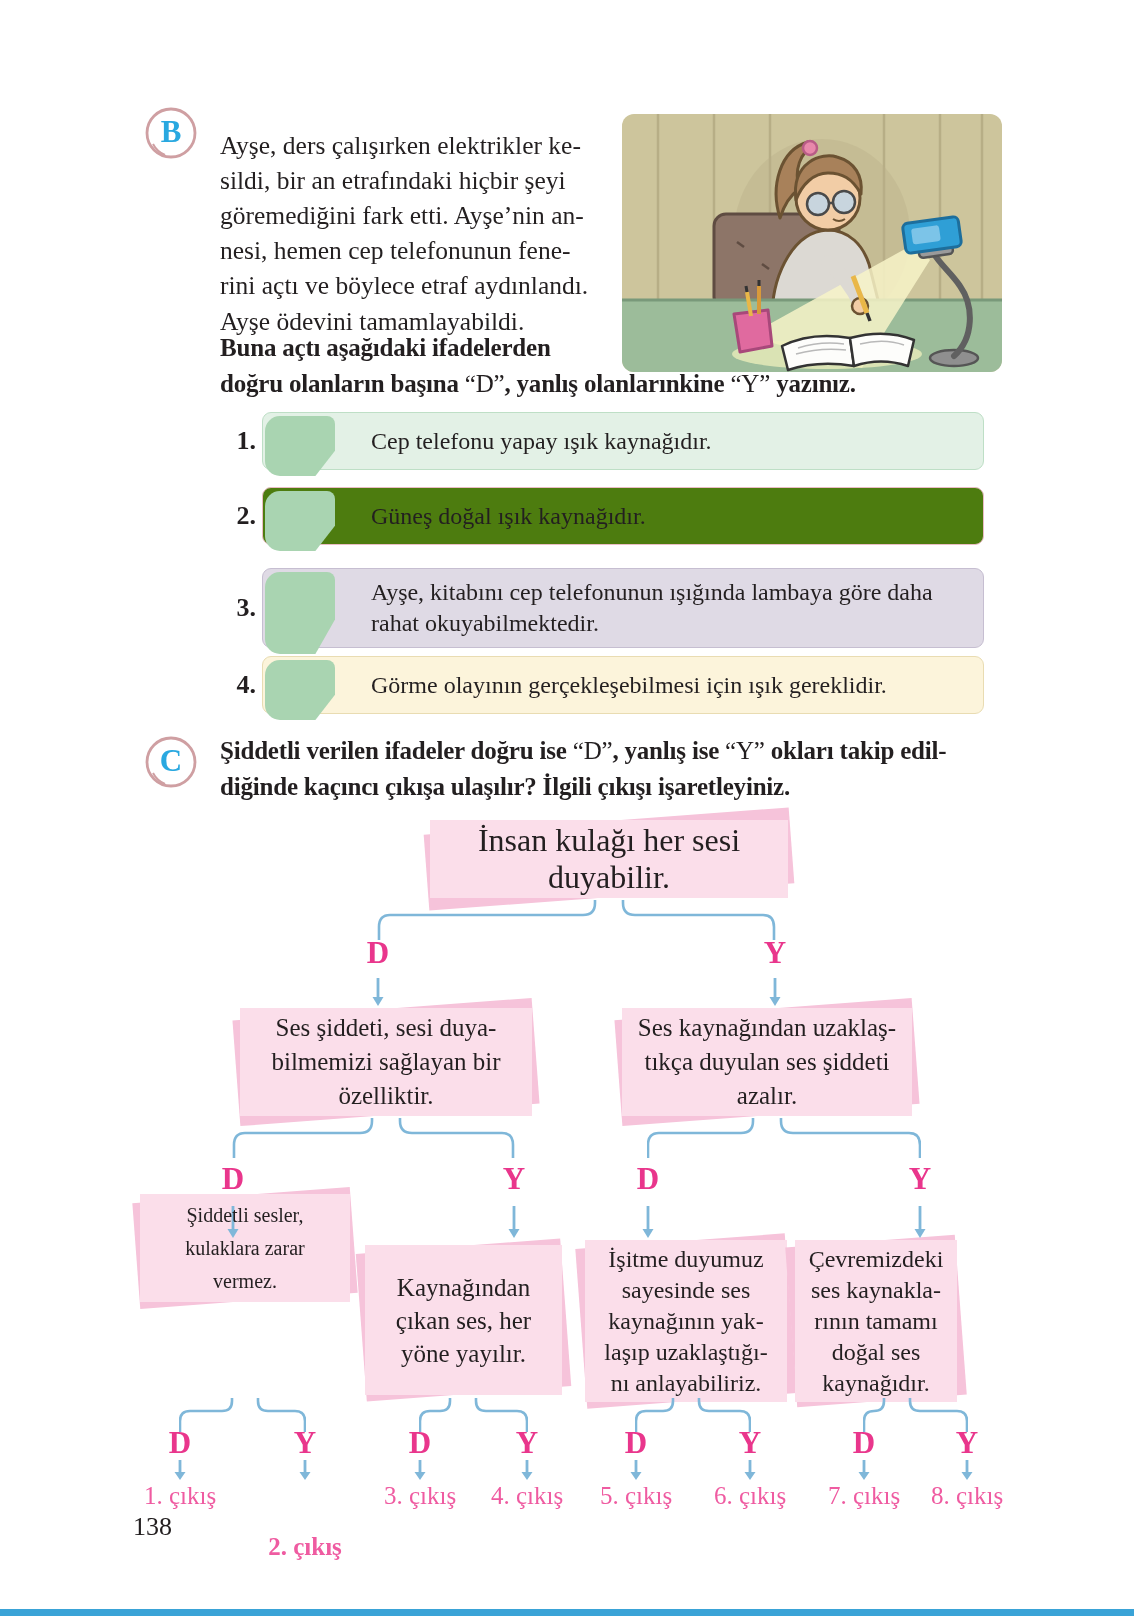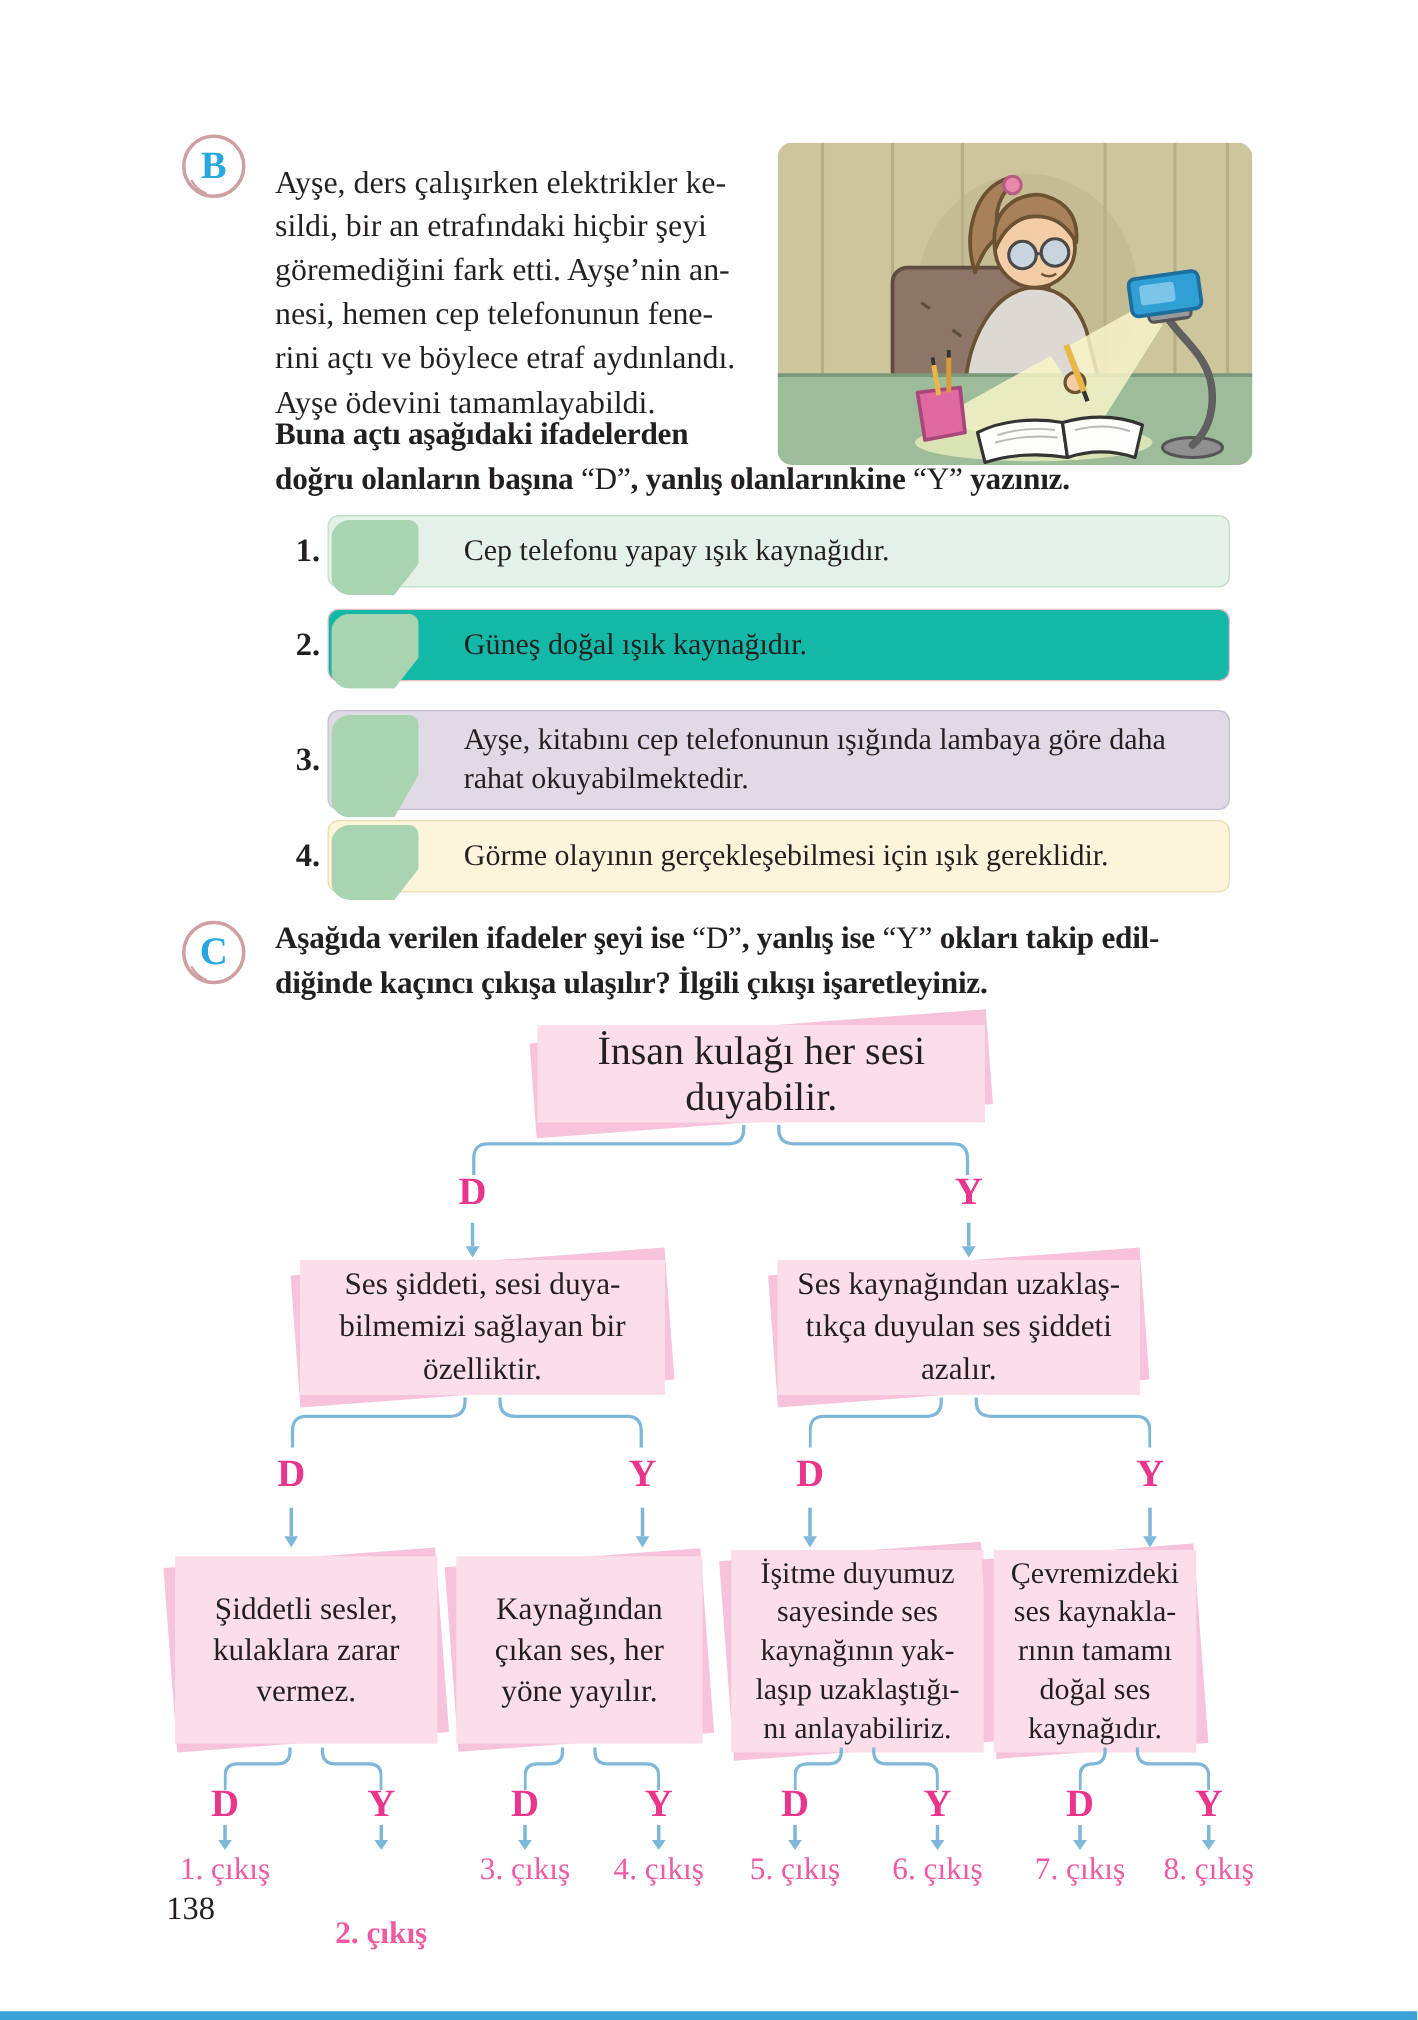--- a/index.html
+++ b/index.html
@@ -157,21 +157,21 @@
   <div class="list">
     <div class="row h58">
       <div class="num">1.</div>
       <div class="bar" style="background: rgb(227, 241, 230); border-color: rgb(190, 223, 198);">
         <span class="tab"></span>
         <span>Cep telefonu yapay ışık kaynağıdır.</span>
       </div>
     </div>
     <div class="row h58 mt17">
       <div class="num">2.</div>
-      <div class="bar" style="background: #14b8a6; border-color: rgb(234, 188, 196);">
+      <div class="bar" style="background: #4d7c0f; border-color: rgb(234, 188, 196);">
         <span class="tab"></span>
         <span>Güneş doğal ışık kaynağıdır.</span>
       </div>
     </div>
     <div class="row h80 mt23">
       <div class="num">3.</div>
       <div class="bar" style="background: rgb(223, 218, 229); border-color: rgb(198, 190, 209);">
         <span class="tab"></span>
         <span>Ayşe, kitabını cep telefonunun ışığında lambaya göre daha
 rahat okuyabilmektedir.</span>
@@ -187,41 +187,41 @@
   </div>
 
   <div class="marker" style="left:143px;top:735px;">
     <svg width="56" height="56" viewBox="0 0 56 56">
       <circle cx="28" cy="27" r="24" fill="none" stroke="#cf9fa2" stroke-width="2.8"></circle>
       <path d="M10 38 A24 24 0 0 0 22 49" fill="none" stroke="#cf9fa2" stroke-width="2"></path>
     </svg>
     <span class="mletter">C</span>
   </div>
 
-  <p class="instr instr-c" style="margin:0;"><span class="nowrap"><span>Aşağıda verilen ifadeler şeyi ise </span><span class="qlight">“D”</span><span>, yanlış ise </span><span class="qlight">“Y”</span><span> okları takip edil-</span></span><br>
+  <p class="instr instr-c" style="margin:0;"><span class="nowrap"><span>Şiddetli verilen ifadeler doğru ise </span><span class="qlight">“D”</span><span>, yanlış ise </span><span class="qlight">“Y”</span><span> okları takip edil-</span></span><br>
     <span>diğinde kaçıncı çıkışa ulaşılır? İlgili çıkışı işaretleyiniz.</span>
   </p>
 
   <div class="fbox" style="left:430px;top:820px;width:358px;height:78px;font-size:32px;line-height:37px;">
     <span class="ftext">İnsan kulağı her sesi
 duyabilir.</span>
   </div>
 
   <div class="fbox" style="left:240px;top:1008px;width:292px;height:108px;font-size:25px;line-height:34px;">
     <span class="ftext">Ses şiddeti, sesi duya-
 bilmemizi sağlayan bir
 özelliktir.</span>
   </div>
   <div class="fbox" style="left:622px;top:1008px;width:290px;height:108px;font-size:25px;line-height:34px;">
     <span class="ftext">Ses kaynağından uzaklaş-
 tıkça duyulan ses şiddeti
 azalır.</span>
   </div>
 
-  <div class="fbox" style="left:140px;top:1245px;width:210px;height:150px;font-size:25px;line-height:33px;">
+  <div class="fbox" style="left:140px;top:1194px;width:210px;height:108px;font-size:20px;line-height:33px;">
     <span class="ftext">Şiddetli sesler,
 kulaklara zarar
 vermez.</span>
   </div>
   <div class="fbox" style="left:365px;top:1245px;width:197px;height:150px;font-size:25px;line-height:33px;">
     <span class="ftext">Kaynağından
 çıkan ses, her
 yöne yayılır.</span>
   </div>
   <div class="fbox" style="left:585px;top:1240px;width:202px;height:162px;font-size:24px;line-height:31px;">

